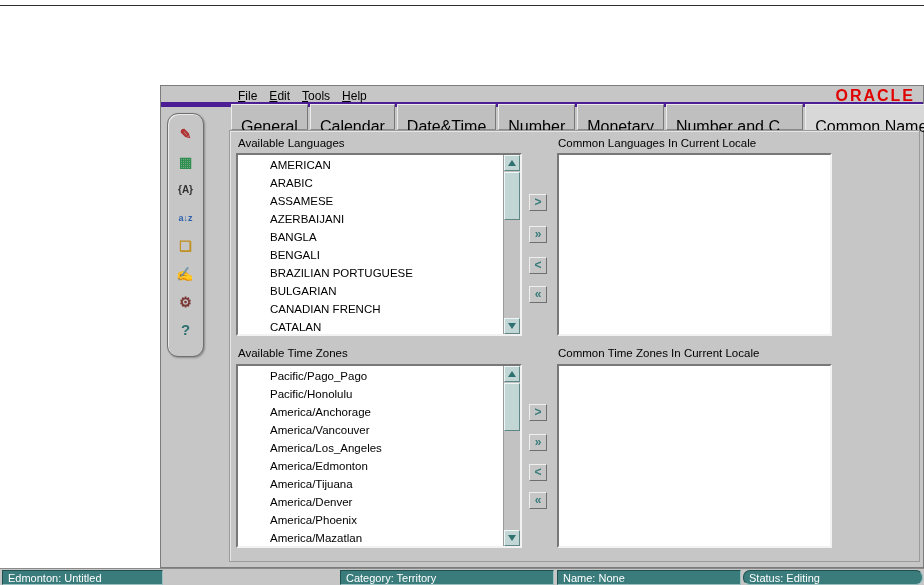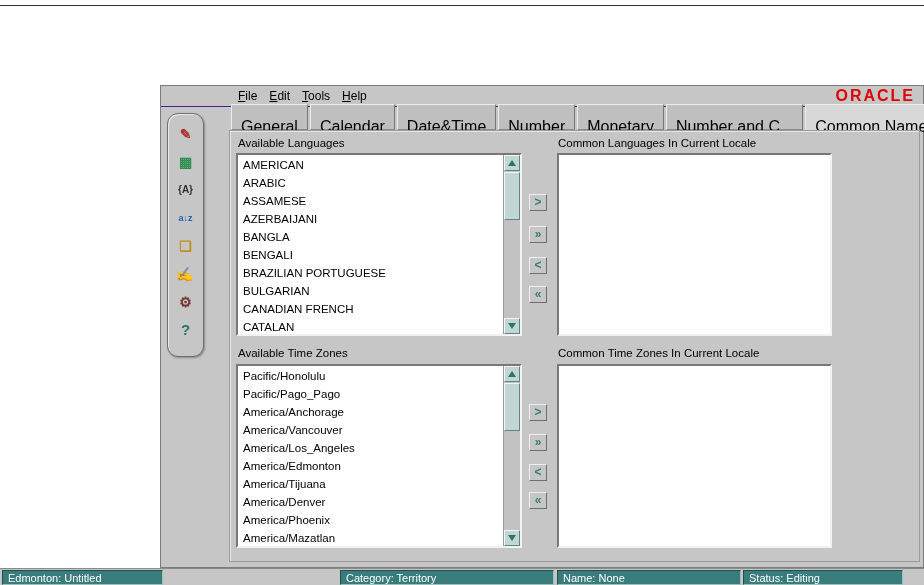--- a/index.html
+++ b/index.html
@@ -10,21 +10,21 @@
   }
   .topline { position:absolute; left:0; top:5px; width:924px; height:1px; background:#2e2e2e; }
 
   
   .window {
     position:absolute; left:160px; top:85px; width:764px; height:483px;
     background:var(--window-bg,#c6c6c6); border:1px solid #7c7c7c;
   }
 
   
-  .menubar { position:absolute; left:0; top:0; width:100%; height:21px; border-bottom:1px solid #4c1d95; }
+  .menubar { position:absolute; left:0; top:0; width:100%; height:21px; border-bottom:5px solid #4c1d95; }
   .menu-items { position:absolute; left:77px; top:0; height:20px; display:flex; gap:12px; align-items:center; font-size:12px; }
   .menu-item { cursor:default; white-space:nowrap; }
   .menu-item u { text-decoration:underline; }
   .logo {
     position:absolute; right:8px; top:1px; font-size:16px; font-weight:bold;
     color:var(--oracle-red,#e00000); letter-spacing:2px; font-stretch:expanded;
   }
 
   
   .tabbar { position:absolute; left:70px; top:22px; height:22px; display:flex; align-items:flex-end; }
@@ -54,21 +54,21 @@
     font-weight:bold; cursor:pointer;
   }
 
   .sec-label { position:absolute; font-size:11.5px; white-space:nowrap; }
 
   
   .listbox {
     position:absolute; background:#ffffff;
     border:2px solid; border-color:#787878 #f2f2f2 #f2f2f2 #787878;
   }
-  .list-items { position:absolute; left:1px; top:1px; right:18px; bottom:1px; overflow:hidden; }
+  .list-items { position:absolute; left:1px; top:1px; right:18px; bottom:1px; overflow:hidden;padding-left:27px; }
   .listbox.empty .list-items { right:1px; }
   .list-item { height:18px; line-height:18px; font-size:11.5px; padding-left:4px; white-space:nowrap; cursor:default; }
 
   
   .vscroll { position:absolute; top:0; right:0; bottom:0; width:17px; background:#c2c2c2; border-left:1px solid #9a9a9a; }
   .sbtn {
     position:absolute; left:0; width:16px; height:16px; background:#c3d6d6;
     border:1px solid; border-color:#eef6f6 #5f8585 #5f8585 #eef6f6;
     display:flex; align-items:center; justify-content:center; cursor:pointer;
   }
@@ -173,22 +173,22 @@
 
     <div class="listbox empty" style="left:327px; top:22px; width:275px; height:183px;">
       <div class="list-items"></div>
     </div>
 
     <div class="sec-label" style="left:8px; top:216px;">Available Time Zones</div>
     <div class="sec-label" style="left:328px; top:216px;">Common Time Zones In Current Locale</div>
 
     <div class="listbox" style="left:6px; top:233px; width:286px; height:184px;">
       <div class="list-items">
+          <div class="list-item">Pacific/Pago_Pago</div>
           <div class="list-item">Pacific/Honolulu</div>
-          <div class="list-item">Pacific/Pago_Pago</div>
           <div class="list-item">America/Anchorage</div>
           <div class="list-item">America/Vancouver</div>
           <div class="list-item">America/Los_Angeles</div>
           <div class="list-item">America/Edmonton</div>
           <div class="list-item">America/Tijuana</div>
           <div class="list-item">America/Denver</div>
           <div class="list-item">America/Phoenix</div>
           <div class="list-item">America/Mazatlan</div>
         </div>
       <div class="vscroll">
@@ -211,14 +211,14 @@
       <div class="list-items"></div>
     </div>
 
   </div>
 </div>
 
 <div class="statusbar">
   <div class="status-seg" style="left:2px;   width:161px;">Edmonton: Untitled</div>
   <div class="status-seg" style="left:340px; width:214px;">Category: Territory</div>
   <div class="status-seg" style="left:557px; width:184px;">Name: None</div>
-  <div class="status-seg" style="left:743px; width:160px;">Status: Editing</div>
+  <div class="status-seg" style="left:743px; width:180px;border-radius:7px;">Status: Editing</div>
 </div>
 
 </body></html>

